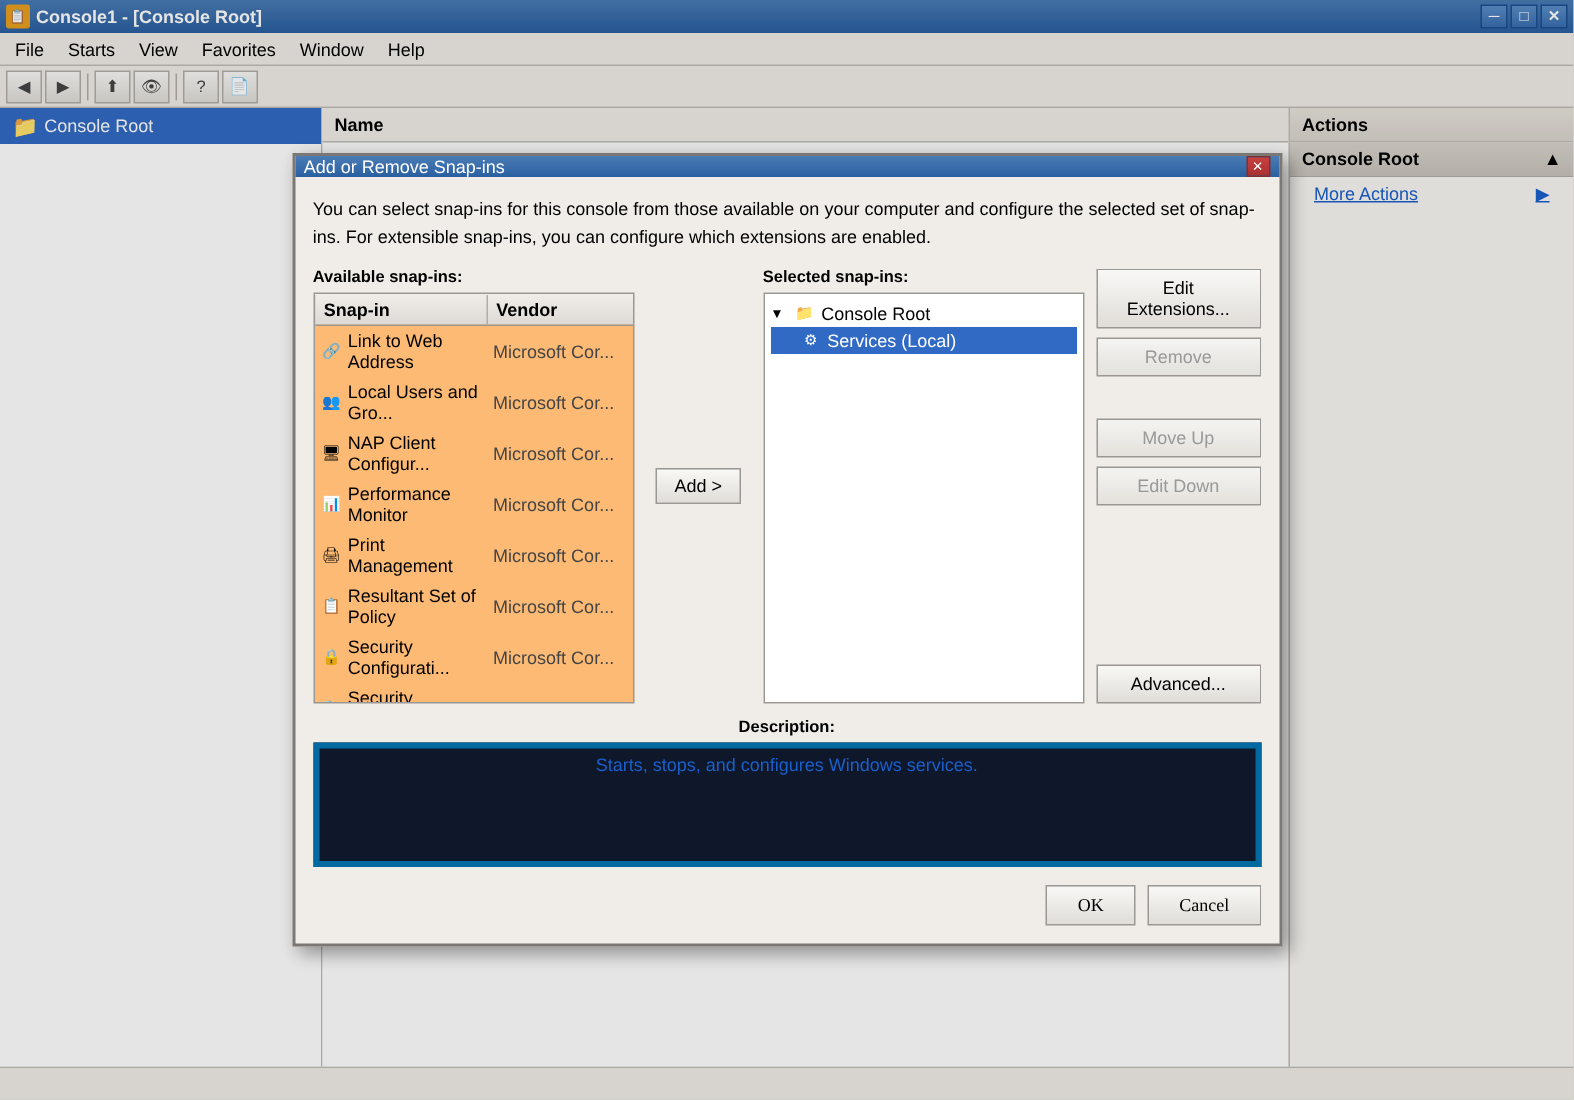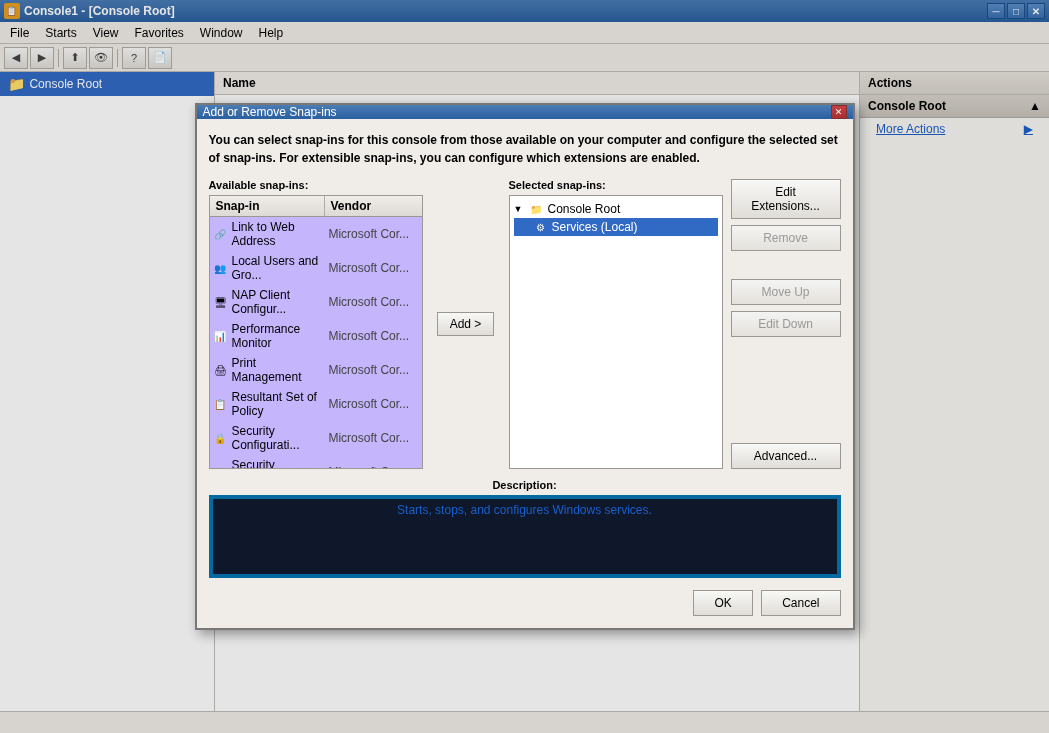--- a/index.html
+++ b/index.html
@@ -181,21 +181,20 @@
       color: white; font-size: 9px;
       display: flex; align-items: center; justify-content: center;
       cursor: pointer;
     }
     .dialog-body { padding: 12px; }
     .dialog-description {
       font-size: 11px;
       color: #000;
       margin-bottom: 12px;
       line-height: 1.5;
-      font-weight: bold;
     }
 
     .dialog-two-col {
       display: flex;
       gap: 8px;
       height: 290px;
     }
 
     
     .available-panel {
@@ -203,21 +202,21 @@
       display: flex;
       flex-direction: column;
     }
     .panel-label {
       font-size: 11px;
       font-weight: bold;
       margin-bottom: 4px;
     }
     .snap-list {
       flex: 1;
-      background: #c4b5fd;
+      background: #fdba74;
       border: 1px solid #9a9794;
       overflow-y: auto;
     }
     .snap-list-header {
       display: flex;
       background: linear-gradient(to bottom, #f0ede8, #dddad5);
       border-bottom: 1px solid #9a9794;
       font-size: 11px;
       font-weight: bold;
     }
@@ -317,20 +316,21 @@
       gap: 8px;
       margin-top: 12px;
     }
     .footer-btn {
       background: linear-gradient(to bottom, #f8f8f6, #e0ddd8);
       border: 1px solid #9a9794;
       padding: 5px 20px;
       cursor: pointer;
       font-size: 12px;
       min-width: 60px;
+      font-family: Liberation Serif, serif;
     }
 
     
     ::-webkit-scrollbar { width: 16px; }
     ::-webkit-scrollbar-track { background: #f0ede8; border: 1px solid #c0bdb8; }
     ::-webkit-scrollbar-thumb { background: linear-gradient(to right, #e0ddd8, #c8c5c0); border: 1px solid #9a9794; }
   </style>
 </head>
 <body>
 

